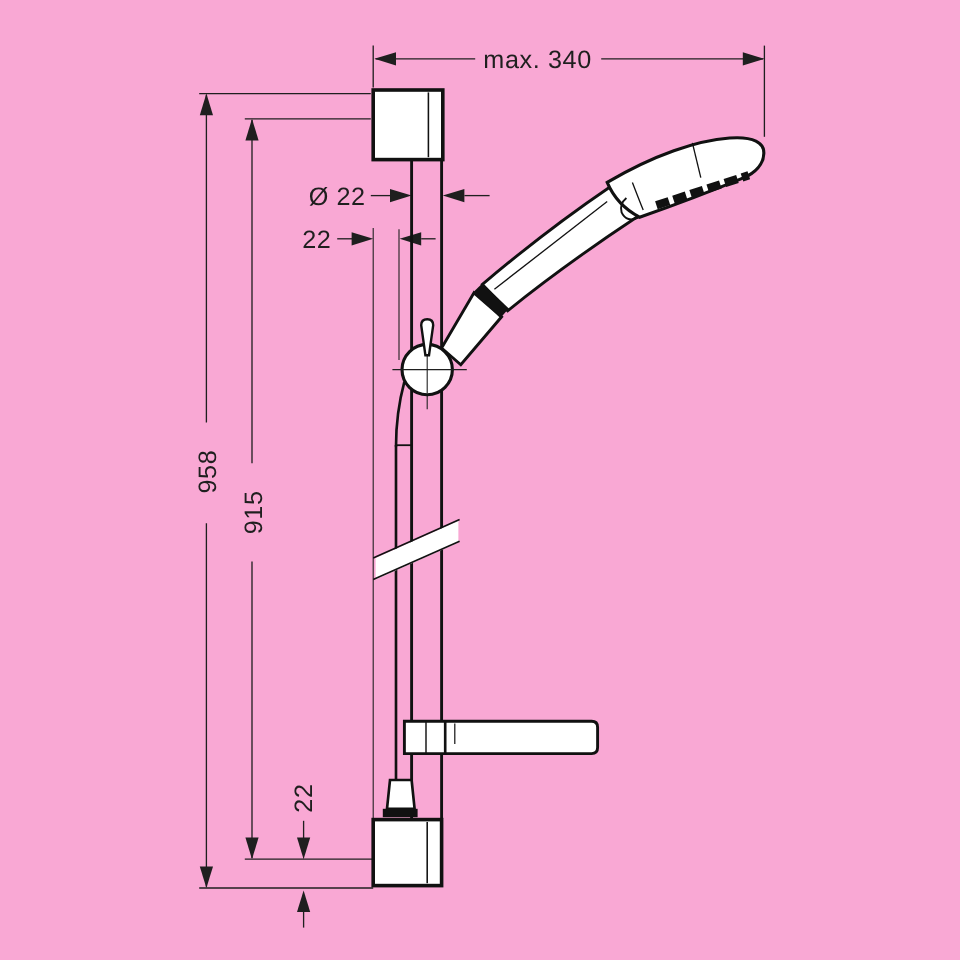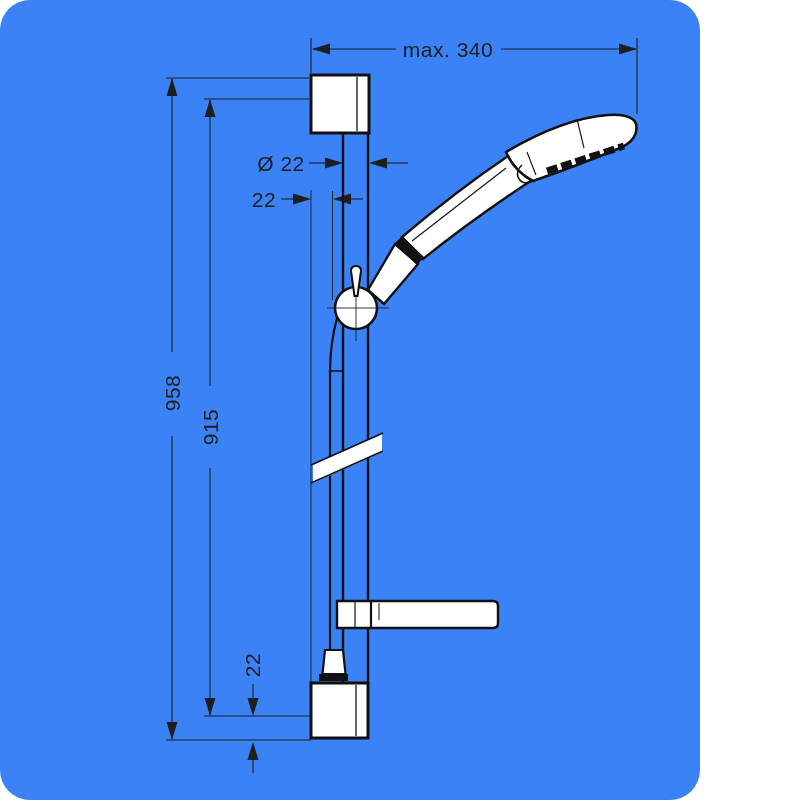--- a/index.html
+++ b/index.html
@@ -5,25 +5,24 @@
   html, body {
     margin: 0;
     padding: 0;
     background: #ffffff;
     width: 800px;
     height: 800px;
     font-family: "Liberation Sans", sans-serif;
   }
   .stage {
     position: relative;
-    width: 700px;
+    width: 800px;
     height: 800px;
-    background: #3b82f6;
+    background: #f9a8d4;
     overflow: hidden;
-    border-radius: 30px;
   }
   svg { display: block; }
   .dim-text {
     font-family: "Liberation Sans", sans-serif;
     font-size: 21px;
     fill: #1f1f1f;
     letter-spacing: 0.5px;
   }
   .thin  { stroke: #1f1f1f; stroke-width: 1.1; fill: none; }
   .hair  { stroke: #1f1f1f; stroke-width: 0.9; fill: none; }

